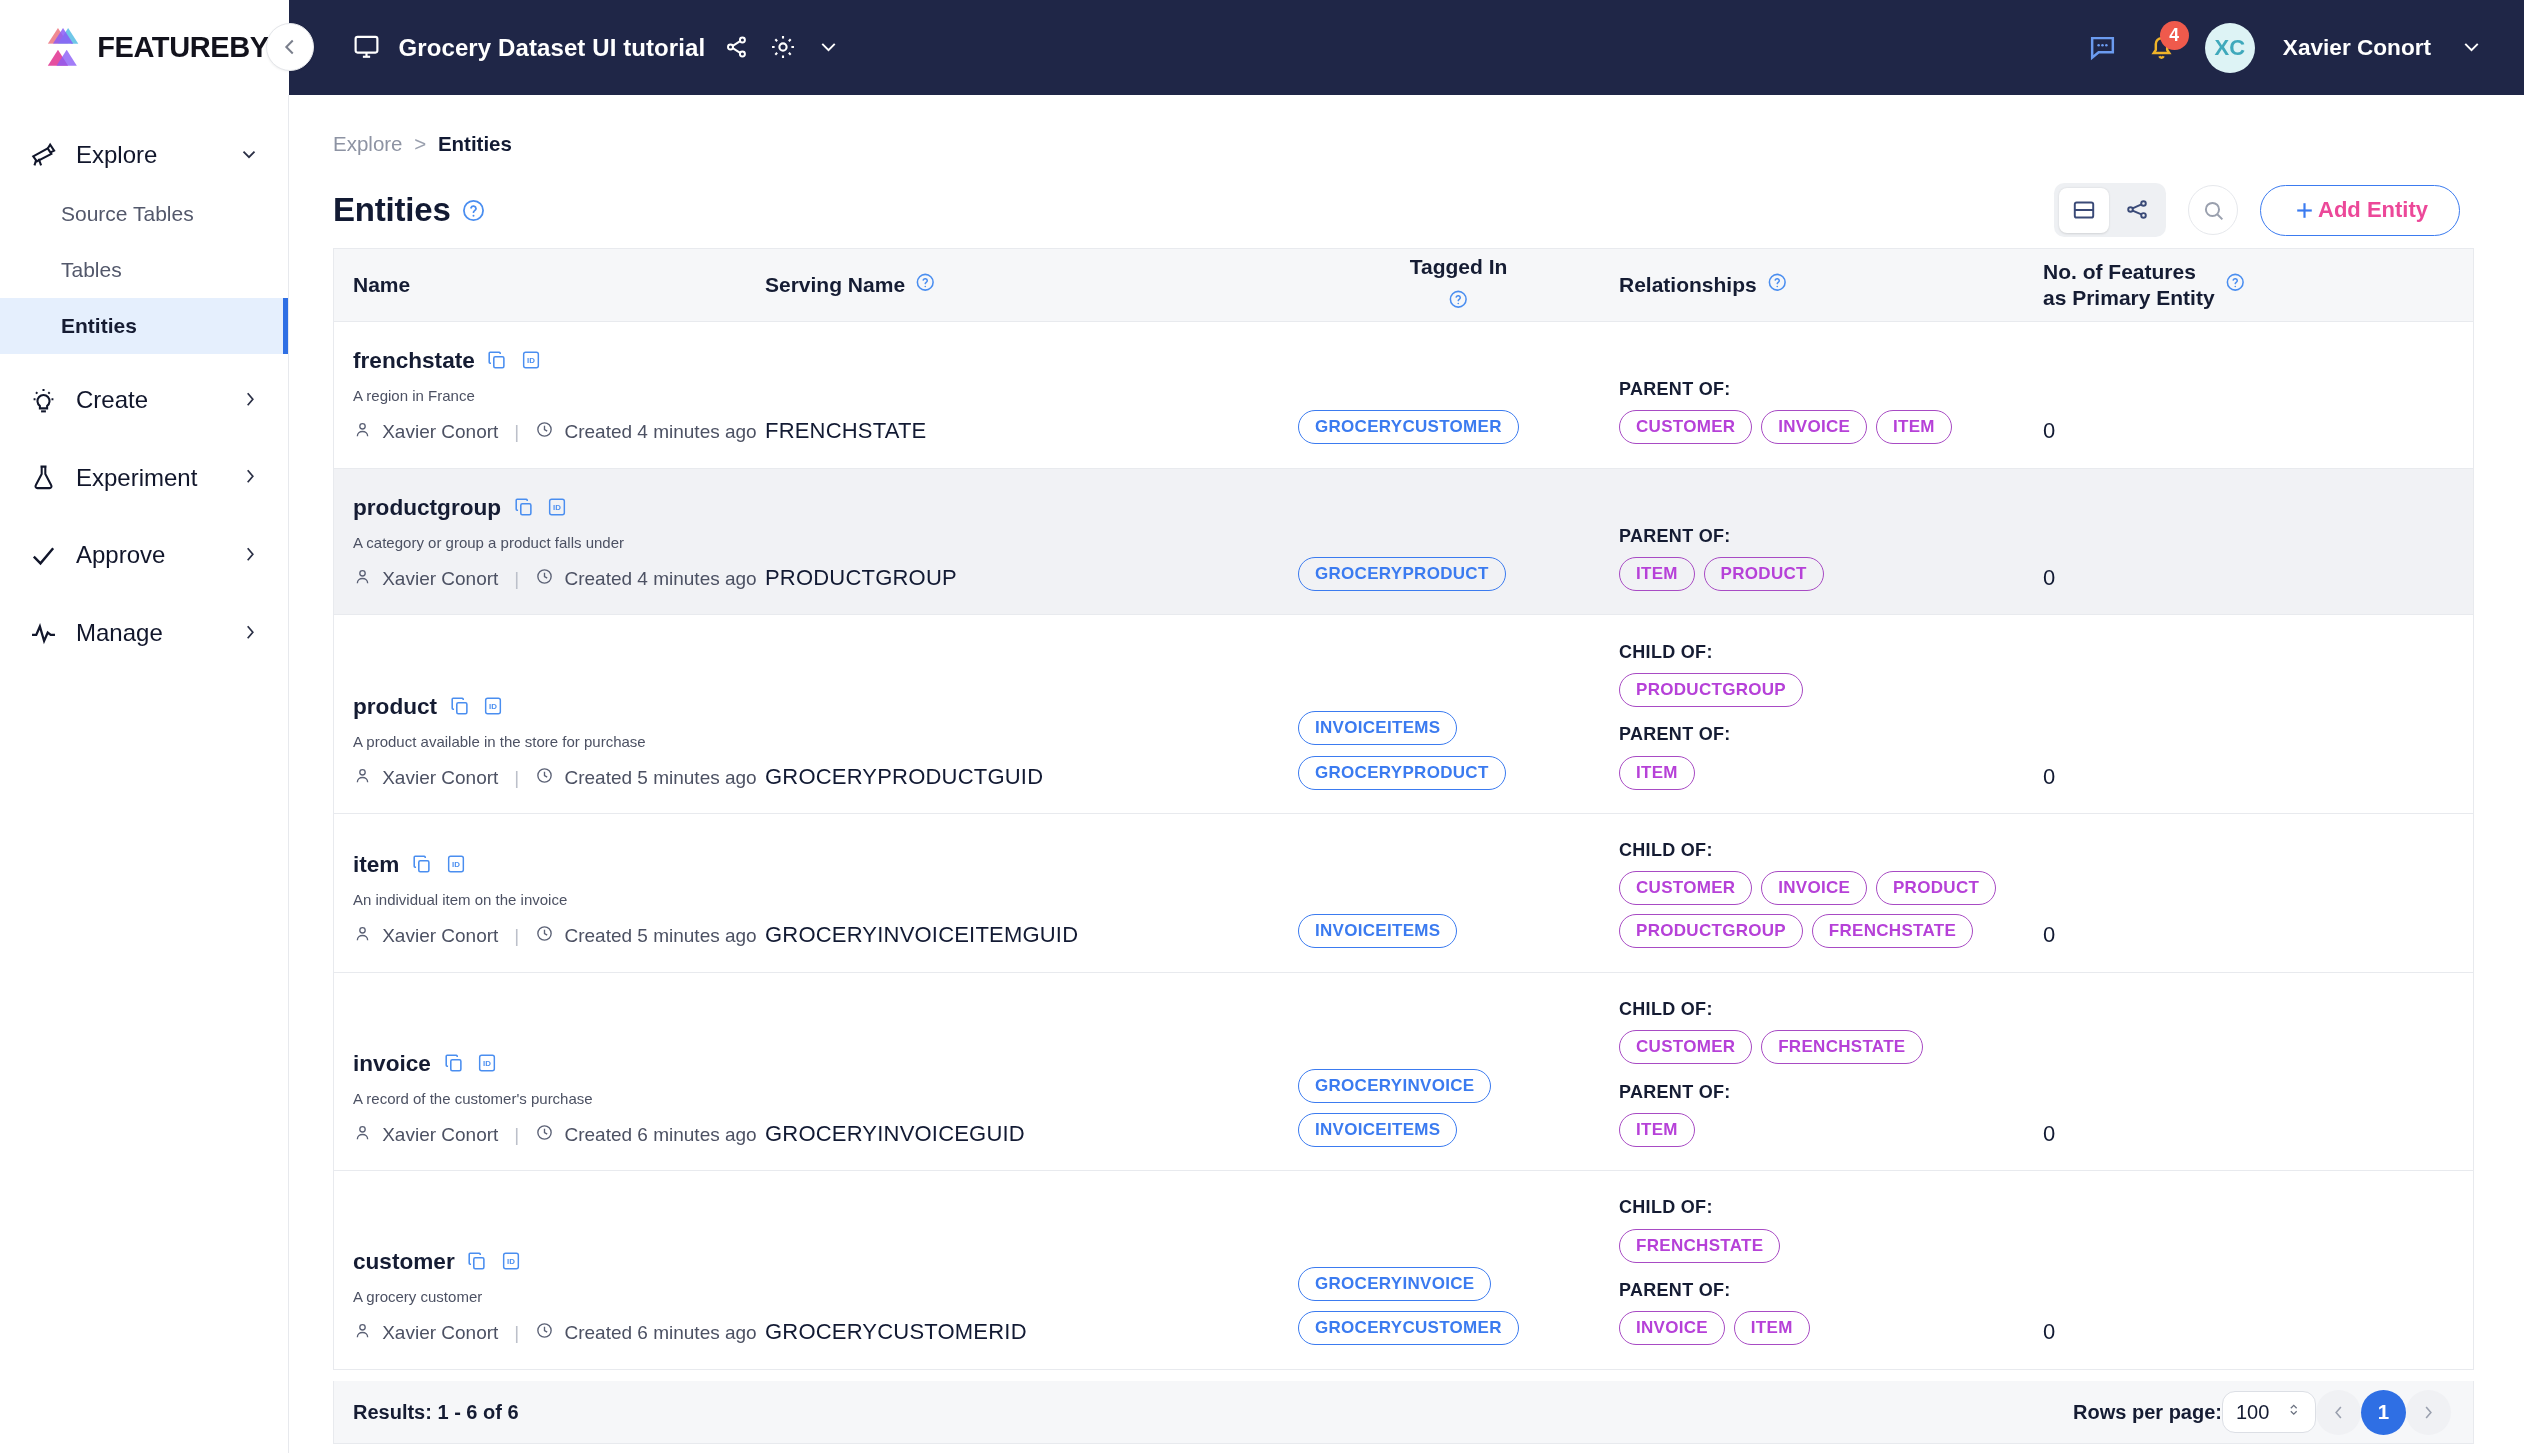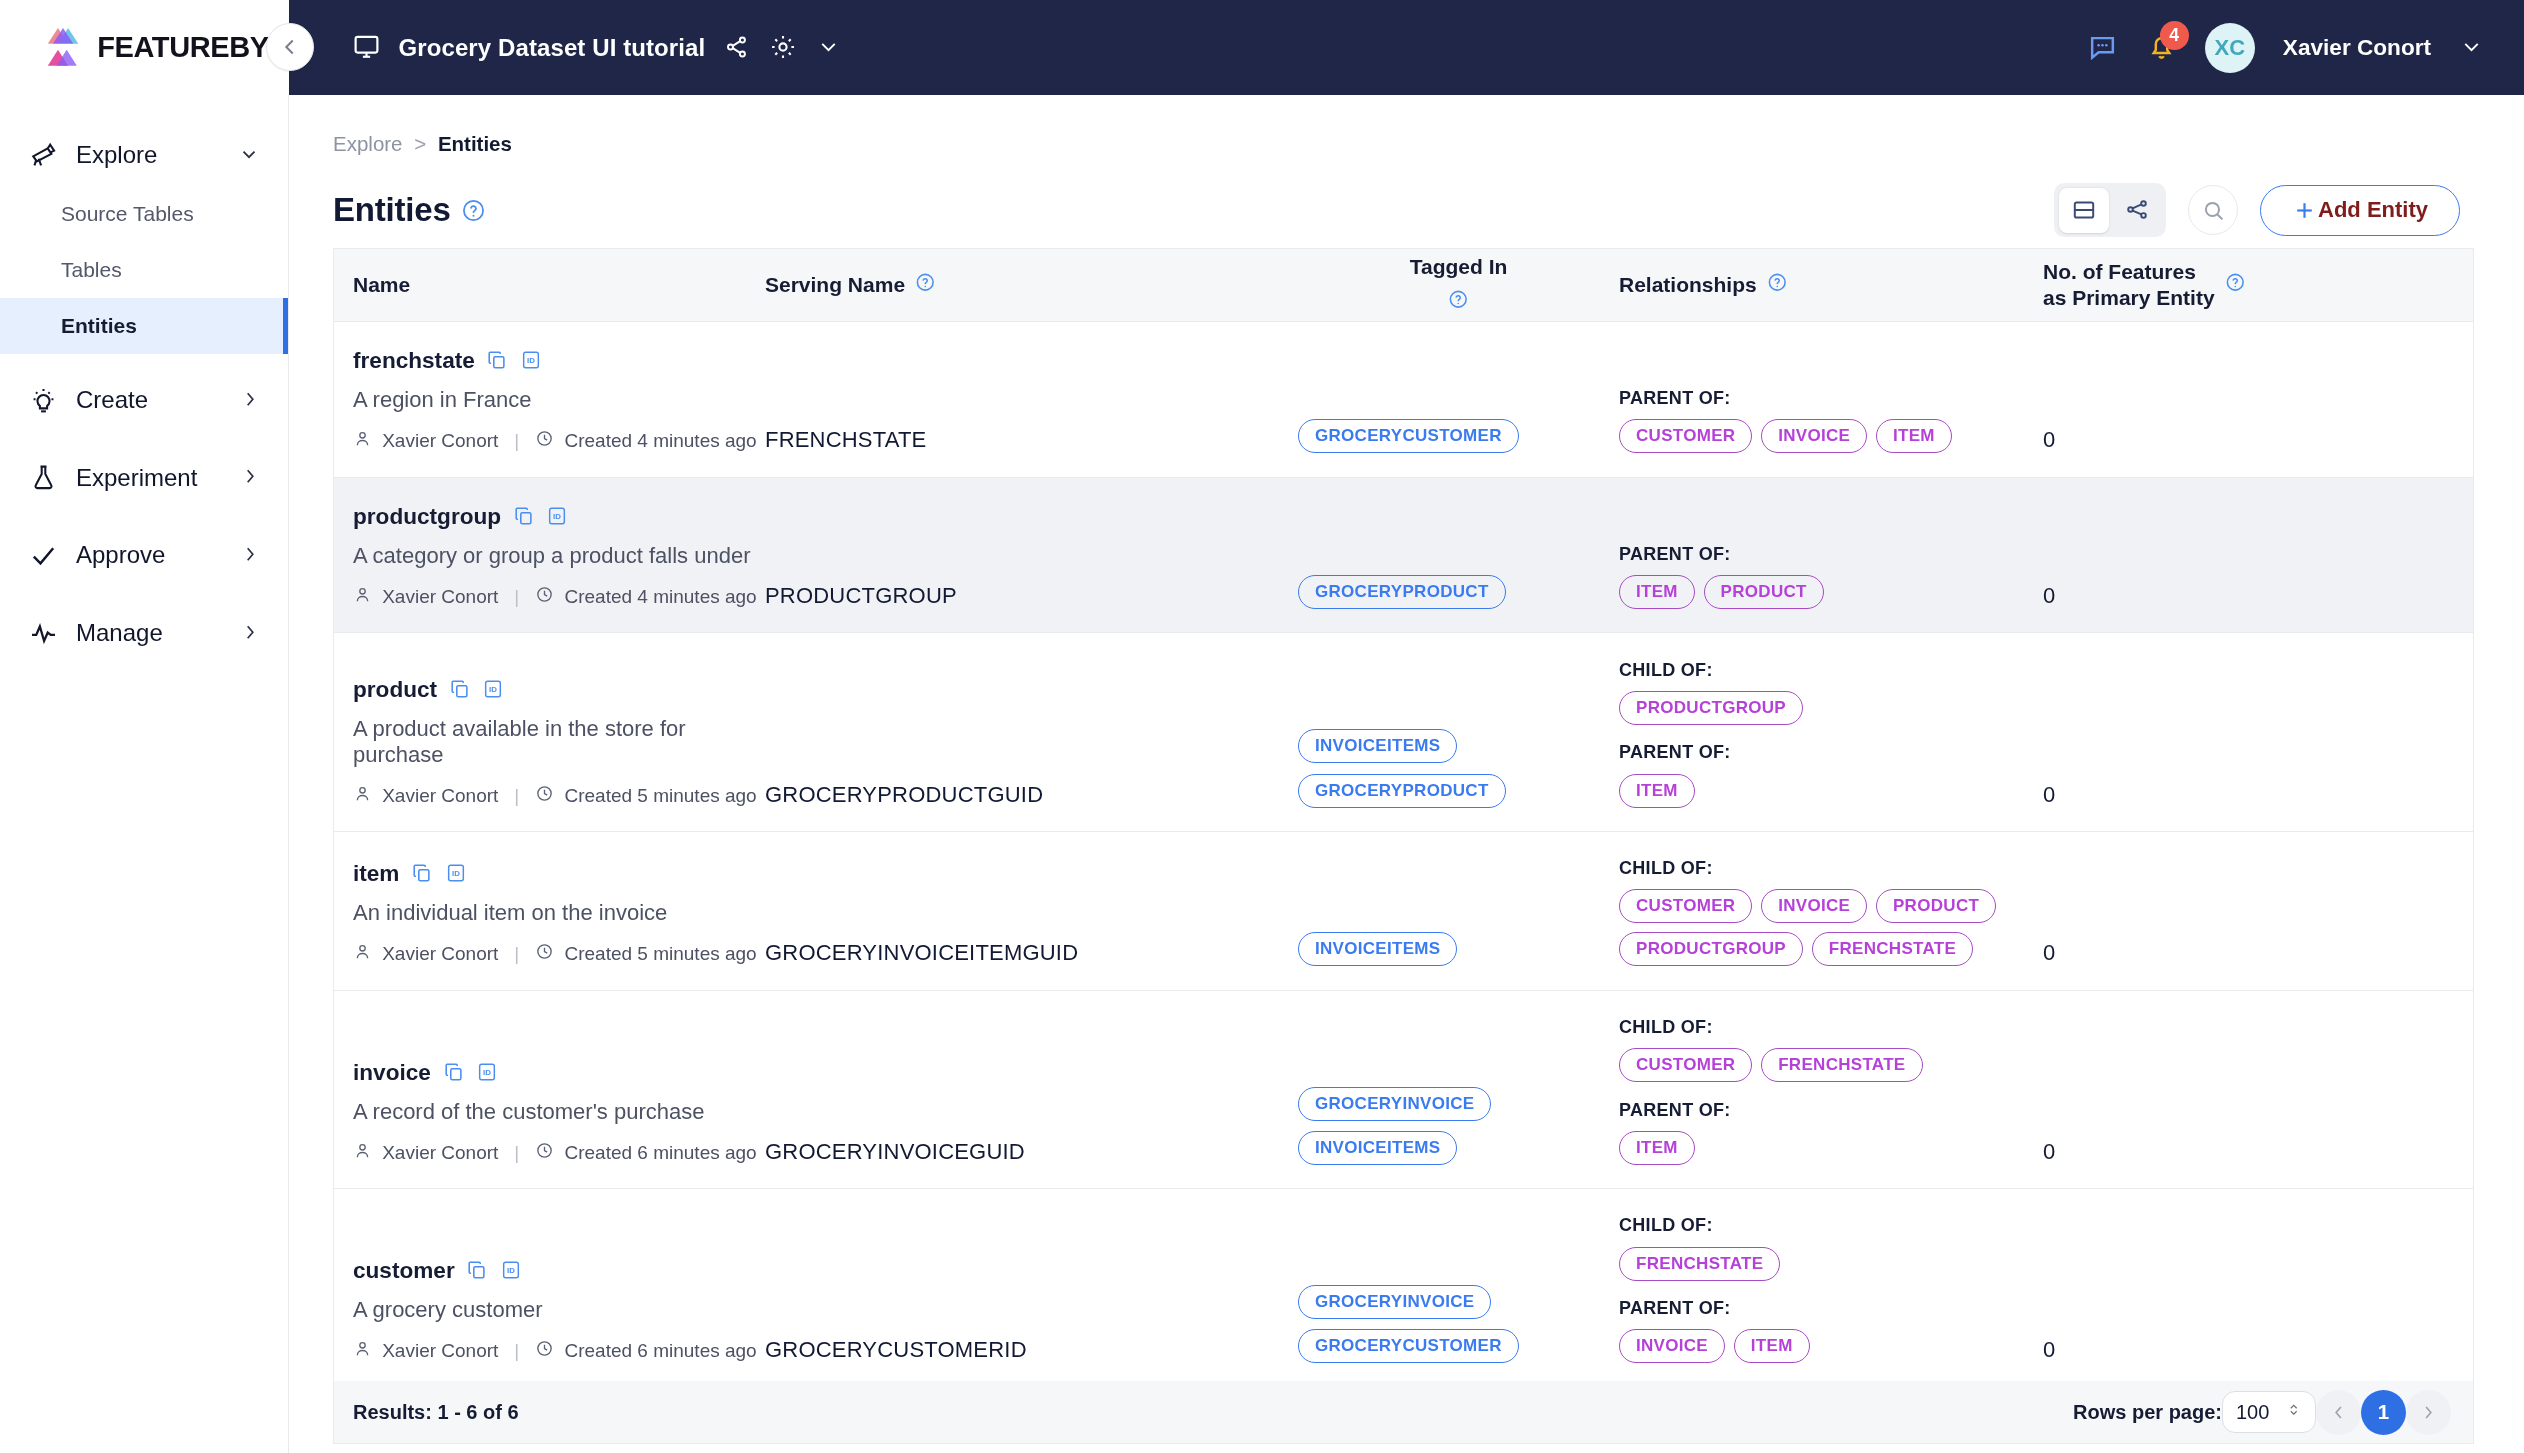--- a/index.html
+++ b/index.html
@@ -76,42 +76,42 @@
 
   .title-actions { margin-left: auto; display: flex; align-items: center; gap: 22px; }
   .view-toggle { display: flex; background: #eef0f3; border-radius: 10.2px; padding: 4.4px; gap: 2.9px; }
   .view-btn { width: 50px; height: 45px; border-radius: 8px; display: flex; align-items: center; justify-content: center; }
   .view-btn.active { background: #ffffff; box-shadow: 0 0.7px 2.2px rgba(0,0,0,.12); }
   .icon-circle {
     width: 50px; height: 50px; border-radius: 50%; border: 0.7px solid #e6e8ec;
     display: flex; align-items: center; justify-content: center; background: #fff;
   }
   .add-btn {
-    height: 51px; border: 1.2px solid #3b7bf0; border-radius: 25.6px; color: #7f1d1d;
+    height: 51px; border: 1.2px solid #3b7bf0; border-radius: 25.6px; color: #ec4899;
     font-size: 22px; font-weight: 700; display: flex; align-items: center; gap: 1px; padding: 0 31px; background: #fff;
   }
 
   
   .tbl { position: absolute; top: 248px; left: 333px; width: 2141px; border: 0.7px solid #e8eaee; border-bottom: none; }
   .thead { display: flex; background: #f6f7f9; height: 73px; align-items: center; border-bottom: 0.7px solid #e8eaee; }
   .th { font-size: 21px; font-weight: 700; color: #151c33; display: flex; align-items: center; gap: 10.2px; }
   .c1 { width: 431px; padding-left: 19px; }
   .c2 { width: 533px; }
   .c3 { width: 321px; flex-direction: column; }
   .c4 { width: 424px; }
   .c5 { width: 409px; }
   .th.c5 { align-items: center; }
   .th-multi { line-height: 1.25; }
 
   .trow { display: flex; border-bottom: 0.7px solid #e8eaee; padding: 23.4px 0 23.4px 0; align-items: flex-end; }
   .trow.alt { background: #f1f2f5; }
   .cell { padding-top: 2.9px; }
   .ent-name-line { display: flex; align-items: center; gap: 11.7px; }
   .ent-name { font-size: 22.6px; font-weight: 700; color: #151c33; }
-  .ent-desc { font-size: 22px; color: #4c5163; margin-top: 13px; }
+  .ent-desc { font-size: 15px; color: #4c5163; margin-top: 13px; }
   .ent-meta { display: flex; align-items: center; gap: 10.2px; font-size: 19px; color: #4c5163; margin-top: 16px; }
   .ent-meta .divider { color: #bcc0ca; margin: 0 5.8px; }
   .serving-name { font-size: 22px; color: #121a33; letter-spacing: 0.2px; }
   .feat-count { font-size: 22px; color: #121a33; }
 
   .pill {
     display: inline-flex; align-items: center; justify-content: center;
     height: 34px; padding: 0 16px; border-radius: 17px; font-size: 17px; font-weight: 700; letter-spacing: 0.3px;
     white-space: nowrap;
   }

